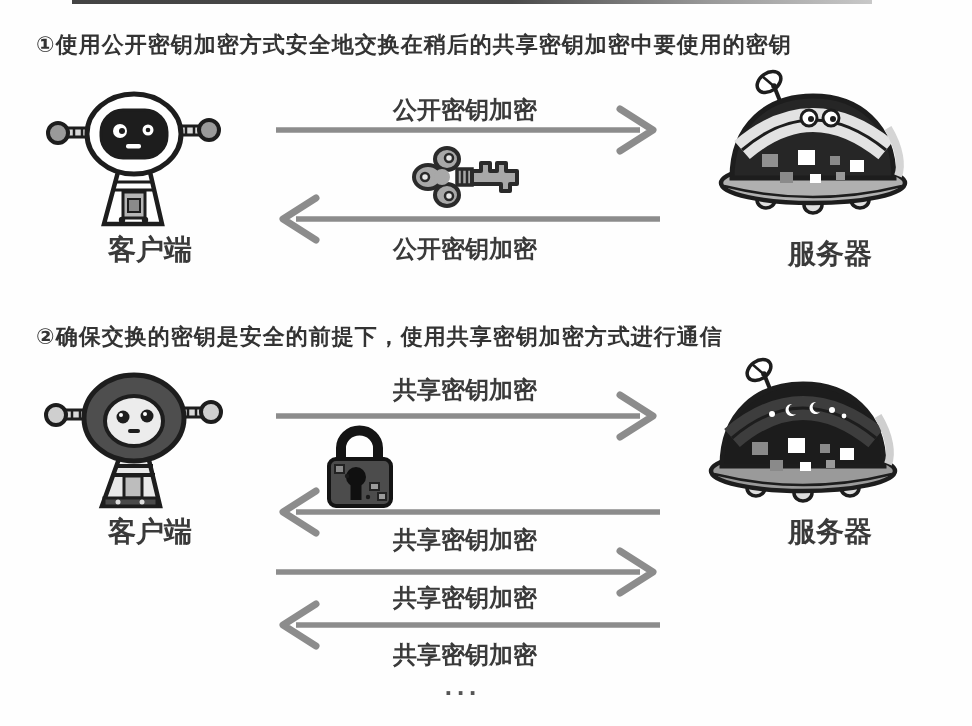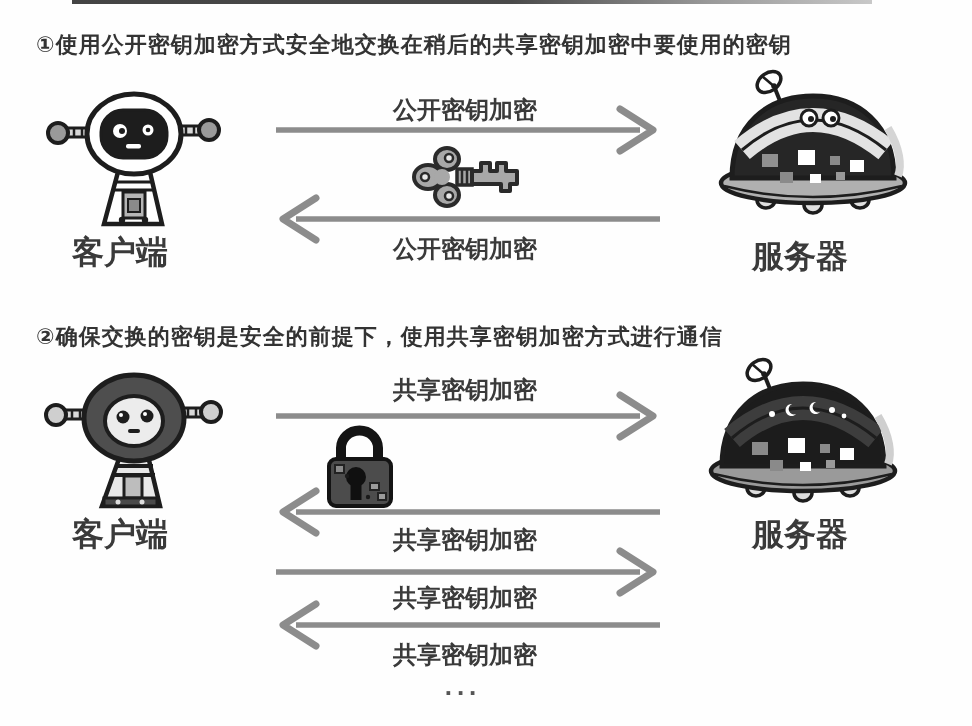--- a/index.html
+++ b/index.html
@@ -3,21 +3,21 @@
 <meta charset="utf-8">
 <style>
   html,body{margin:0;padding:0;background:#fff;}
   #canvas{
     position:relative;width:972px;height:726px;background:#fefefe;overflow:hidden;
     font-family:"Liberation Sans","DejaVu Sans",sans-serif;color:#333;
   }
   .toprule{position:absolute;left:72px;top:0;width:800px;height:4px;
     background:linear-gradient(to right,#444 0%,#4a4a4a 55%,#9a9a9a 80%,#c8c8c8 100%);}
   .step-title{position:absolute;left:36px;font-size:22px;font-weight:600;letter-spacing:1px;color:#333;white-space:nowrap;}
-  .actor-label{position:absolute;width:120px;text-align:left;font-size:32px;font-weight:600;color:#3a3a3a;}
+  .actor-label{position:absolute;width:120px;text-align:right;font-size:28px;font-weight:600;color:#3a3a3a;}
   .alabel{position:absolute;width:270px;text-align:center;font-size:24px;font-weight:600;color:#3a3a3a;font-family:Liberation Serif, serif;}
   .arrow-svg{position:absolute;width:392px;height:52px;}
   .icon-abs{position:absolute;}
   .dots{position:absolute;width:270px;text-align:center;font-size:26px;font-weight:700;color:#555;letter-spacing:5px;line-height:20px;}
 </style>
 </head>
 <body>
 
 <div id="canvas">
 

